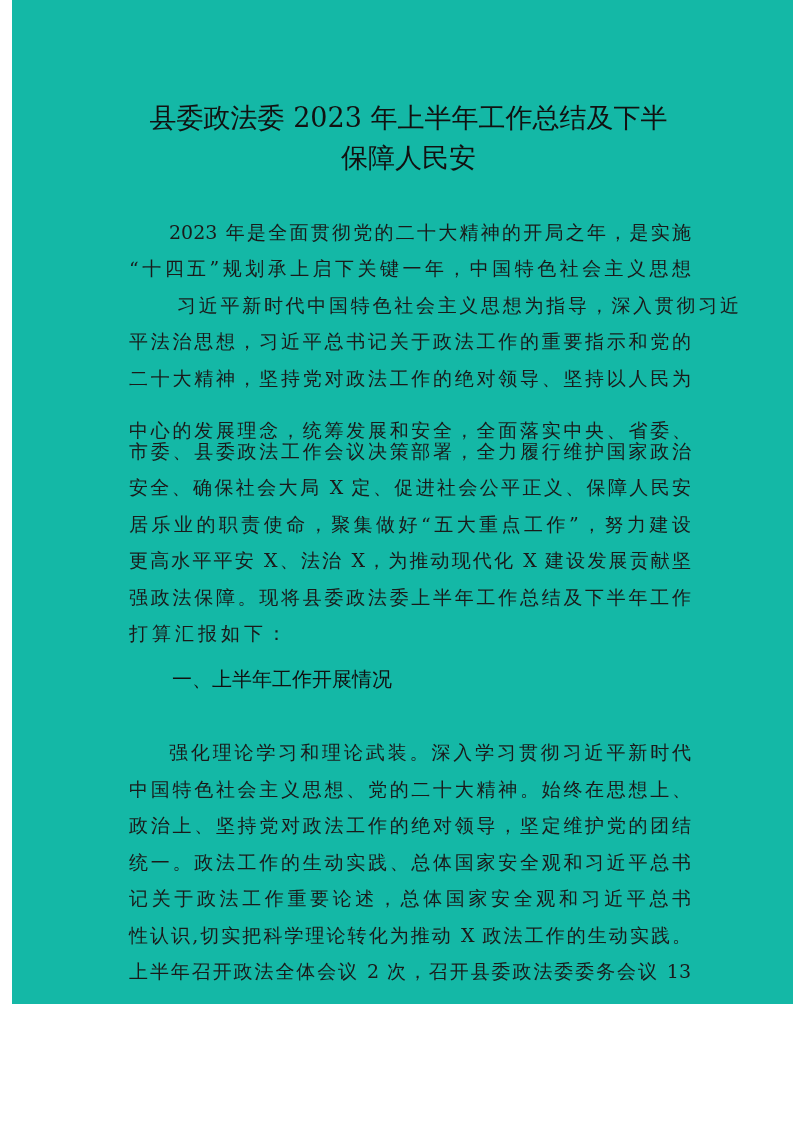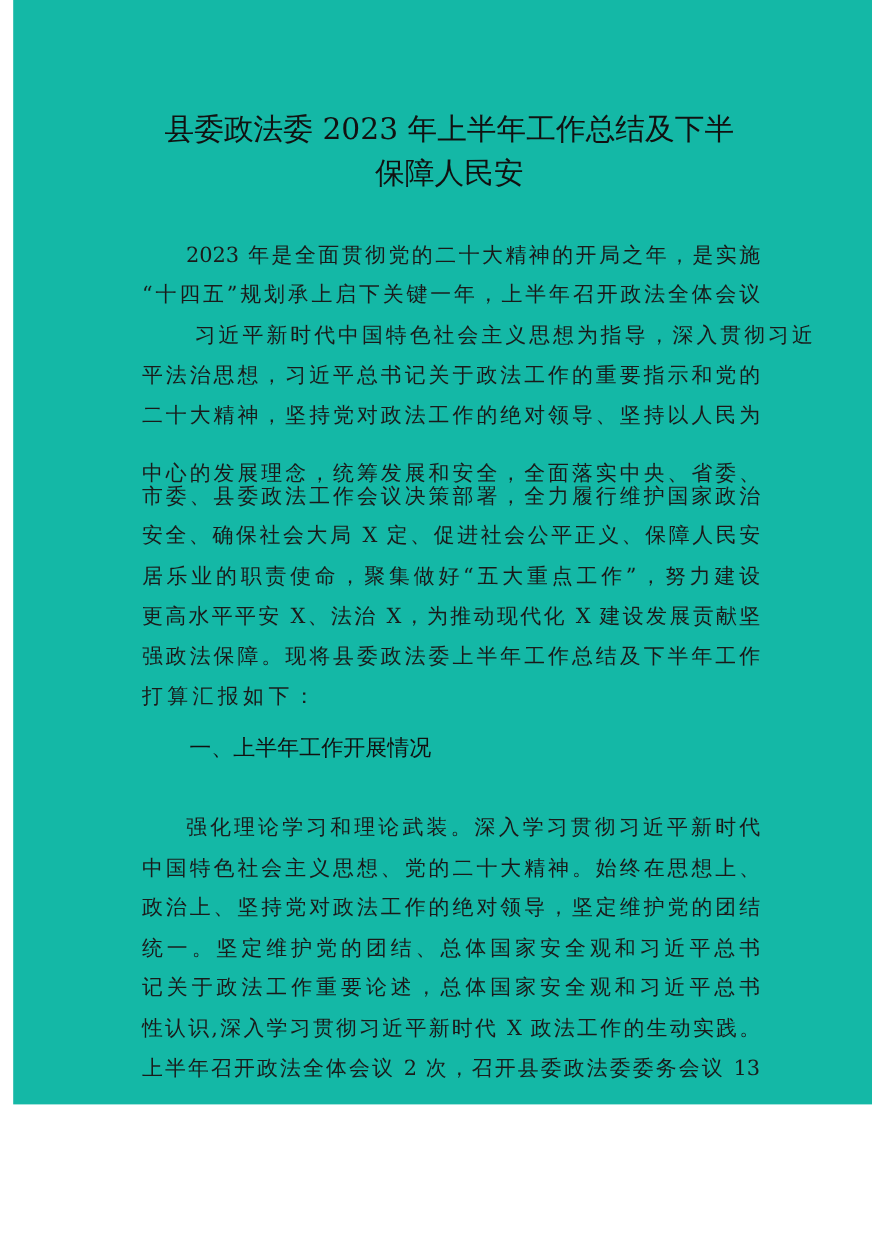--- a/index.html
+++ b/index.html
@@ -19,38 +19,38 @@
 </head>
 <body>
 
 <div class="page">
 
   <div class="title" style="top:98px">县委政法委 2023 年上半年工作总结及下半</div>
   <div class="title" style="top:138px">保障人民安</div>
 
   <div>
     <div class="line indent" style="top: 214px; letter-spacing: 0px;">2023 年是全面贯彻党的二十大精神的开局之年，是实施</div>
-    <div class="line" style="top: 250px; letter-spacing: 0px;">“十四五”规划承上启下关键一年，上半年召开政法全体会议</div>
+    <div class="line" style="top: 250px; letter-spacing: 0px;">“十四五”规划承上启下关键一年，中国特色社会主义思想</div>
     <div class="line" style="top: 287px; letter-spacing: 0px; margin-left: 48px;">习近平新时代中国特色社会主义思想为指导，深入贯彻习近</div>
     <div class="line" style="top: 323px; letter-spacing: 0px;">平法治思想，习近平总书记关于政法工作的重要指示和党的</div>
     <div class="line" style="top: 360px; letter-spacing: 0px;">二十大精神，坚持党对政法工作的绝对领导、坚持以人民为</div>
     <div class="line" style="top: 396px; letter-spacing: 0px; margin-top: 16px;">中心的发展理念，统筹发展和安全，全面落实中央、省委、</div>
     <div class="line" style="top: 433px; letter-spacing: 0px;">市委、县委政法工作会议决策部署，全力履行维护国家政治</div>
     <div class="line" style="top: 469px; letter-spacing: 0px;">安全、确保社会大局 X 定、促进社会公平正义、保障人民安</div>
     <div class="line" style="top: 506px; letter-spacing: 0px;">居乐业的职责使命，聚集做好“五大重点工作”，努力建设</div>
     <div class="line" style="top: 542px; letter-spacing: 0px;">更高水平平安 X、法治 X，为推动现代化 X 建设发展贡献坚</div>
     <div class="line" style="top: 579px; letter-spacing: 0px;">强政法保障。现将县委政法委上半年工作总结及下半年工作</div>
     <div class="line last" style="top:615px; letter-spacing:4px;">打算汇报如下：</div>
   </div>
 
   <div class="h1" style="top:661px">一、上半年工作开展情况</div>
 
   <div>
     <div class="line indent" style="top: 734px; letter-spacing: 0px;">强化理论学习和理论武装。深入学习贯彻习近平新时代</div>
     <div class="line" style="top: 771px; letter-spacing: 0px;">中国特色社会主义思想、党的二十大精神。始终在思想上、</div>
     <div class="line" style="top: 807px; letter-spacing: 0px;">政治上、坚持党对政法工作的绝对领导，坚定维护党的团结</div>
-    <div class="line" style="top: 844px; letter-spacing: 0px;">统一。坚定维护党的团结、总体国家安全观和习近平总书</div>
+    <div class="line" style="top: 844px; letter-spacing: 0px;">统一。政法工作的生动实践、总体国家安全观和习近平总书</div>
     <div class="line" style="top: 880px; letter-spacing: 0px;">记关于政法工作重要论述，总体国家安全观和习近平总书</div>
-    <div class="line" style="top: 917px; letter-spacing: 0px;">性认识,深入学习贯彻习近平新时代 X 政法工作的生动实践。</div>
+    <div class="line" style="top: 917px; letter-spacing: 0px;">性认识,切实把科学理论转化为推动 X 政法工作的生动实践。</div>
     <div class="line" style="top: 953px; letter-spacing: 0px;">上半年召开政法全体会议 2 次，召开县委政法委委务会议 13</div>
   </div>
 
 </div>
 
 </body></html>

